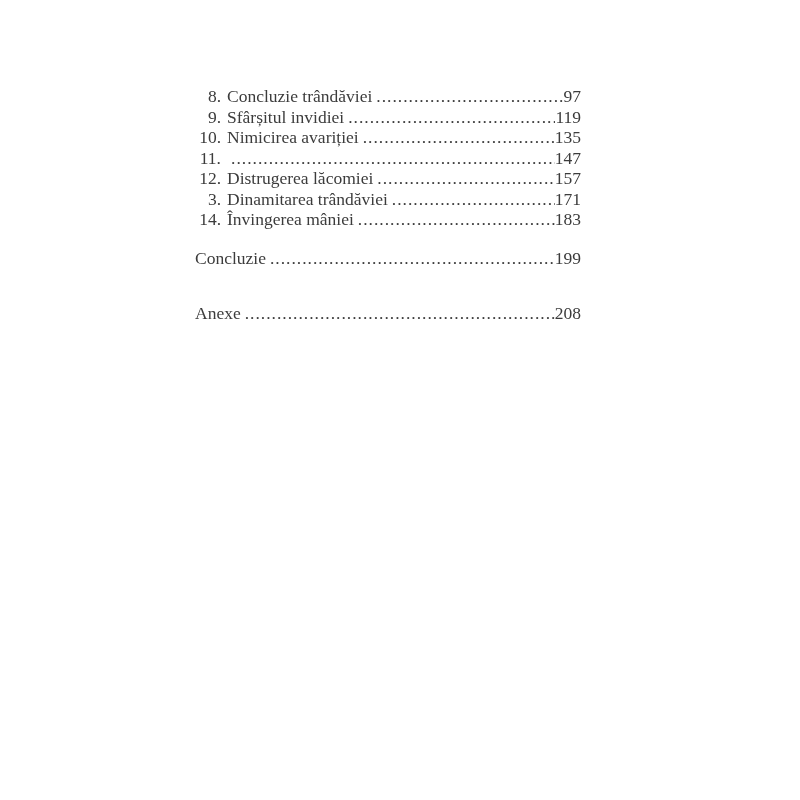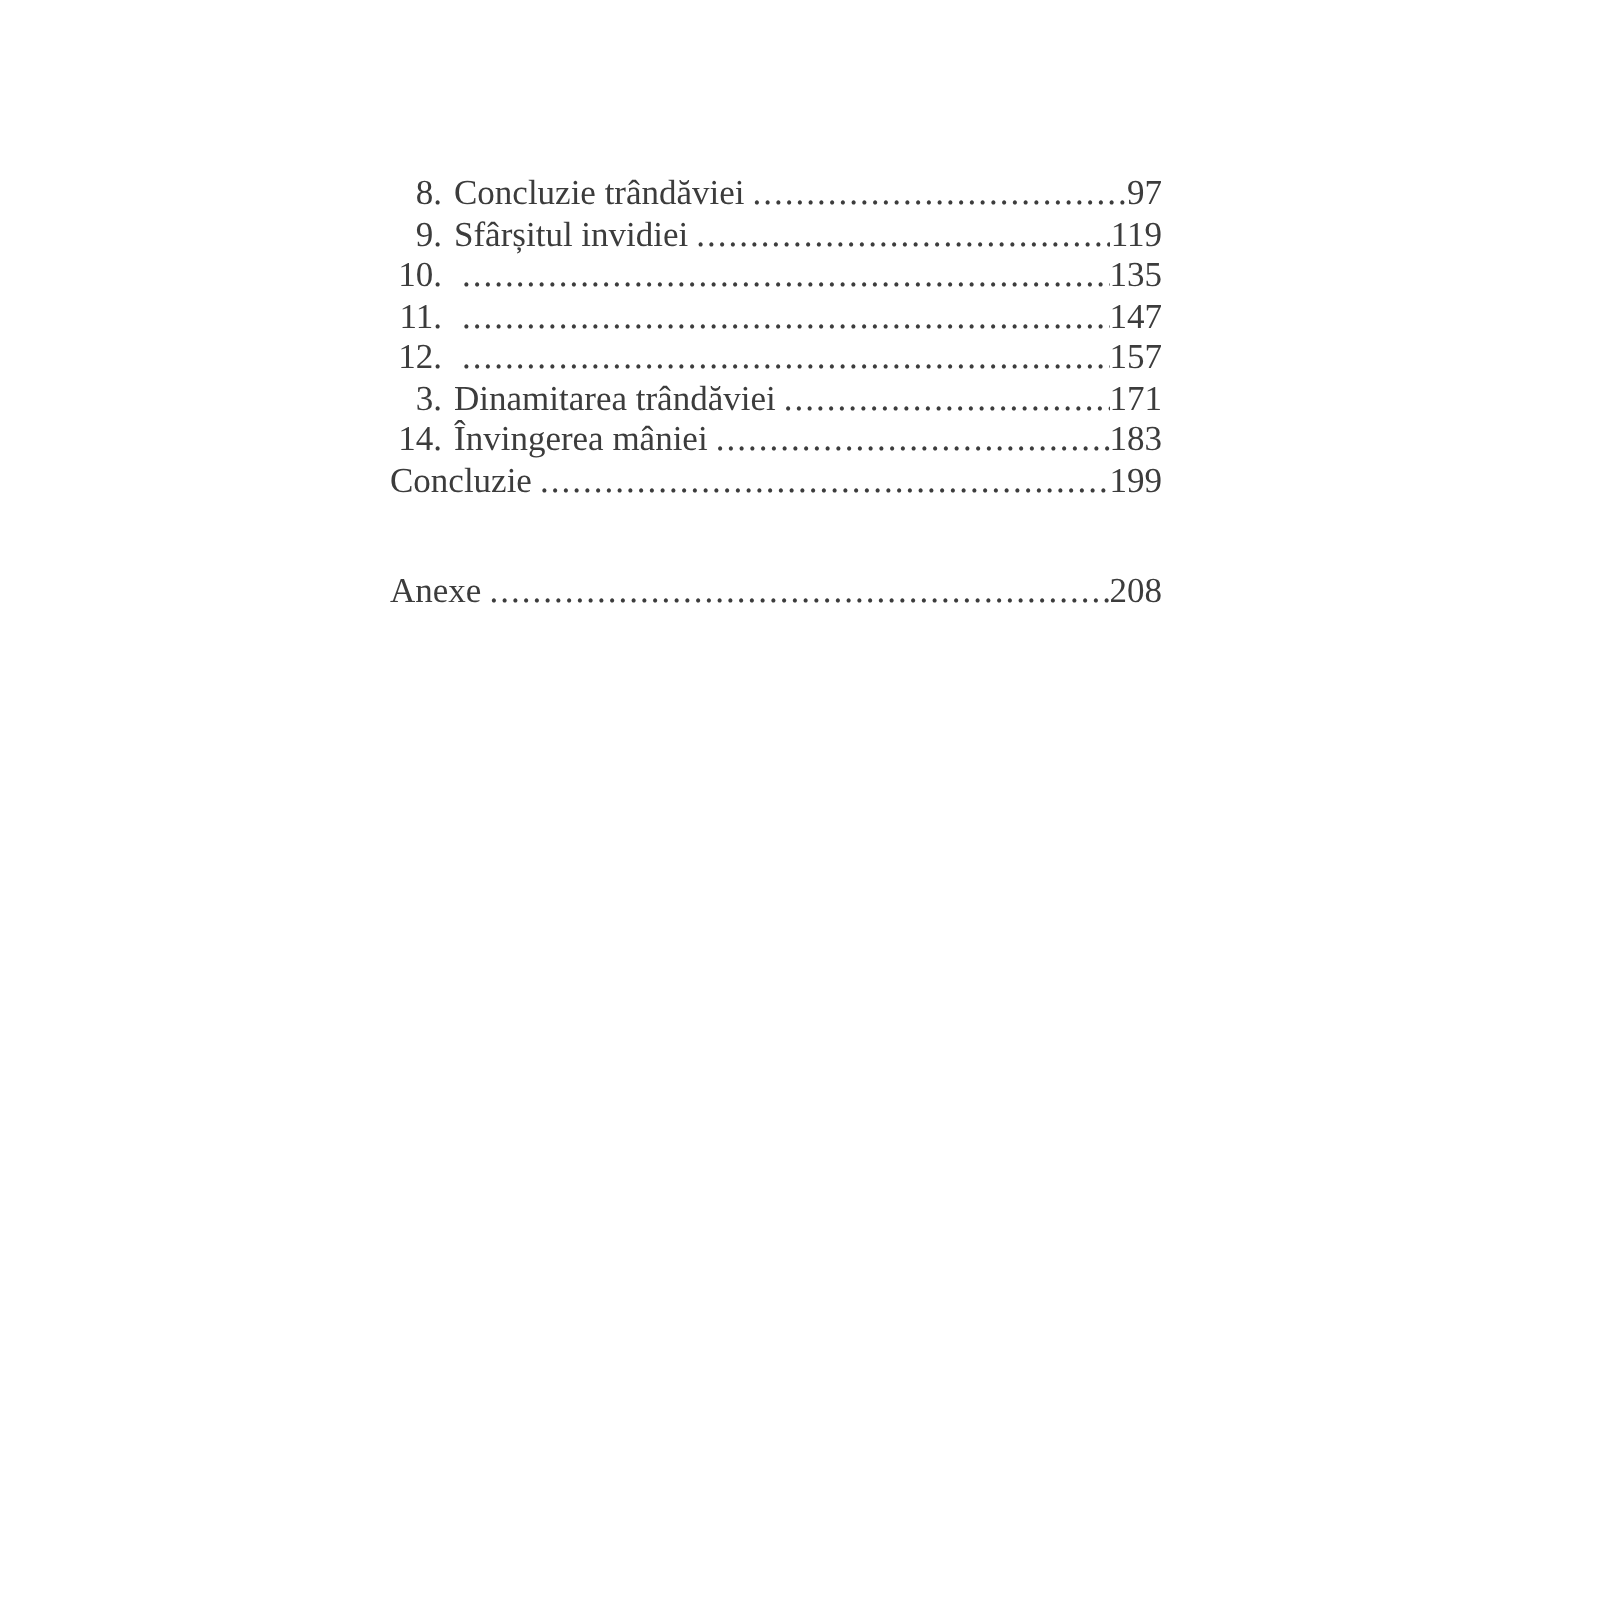--- a/index.html
+++ b/index.html
@@ -40,20 +40,21 @@
     letter-spacing: 1px;
     margin-left: 4px;
     margin-right: 0px;
     min-width: 0;
   }
   .toc-row .pagenum {
     flex: 0 0 auto;
     text-align: left;
   }
   .section-row {
+    margin-top: 18px;
   }
   .section-row .title {
     flex: 0 0 auto;
   }
   .section-row.anexe {
     margin-top: 35px;
   }
 </style>
 </head>
 <body>
@@ -69,32 +70,34 @@
 
   <div class="toc-row">
     <span class="num">9.</span>
     <span class="title">Sfârșitul invidiei</span>
     <span class="leader">........................................................................................................................................................</span>
     <span class="pagenum">119</span>
   </div>
 
   <div class="toc-row">
     <span class="num">10.</span>
+    <span class="title">Nimicirea avariției</span>
     <span class="leader">........................................................................................................................................................</span>
     <span class="pagenum">135</span>
   </div>
 
   <div class="toc-row">
     <span class="num">11.</span>
     <span class="leader">........................................................................................................................................................</span>
     <span class="pagenum">147</span>
   </div>
 
   <div class="toc-row">
     <span class="num">12.</span>
+    <span class="title">Distrugerea lăcomiei</span>
     <span class="leader">........................................................................................................................................................</span>
     <span class="pagenum">157</span>
   </div>
 
   <div class="toc-row">
     <span class="num">3.</span>
     <span class="title">Dinamitarea trândăviei</span>
     <span class="leader">........................................................................................................................................................</span>
     <span class="pagenum">171</span>
   </div>

